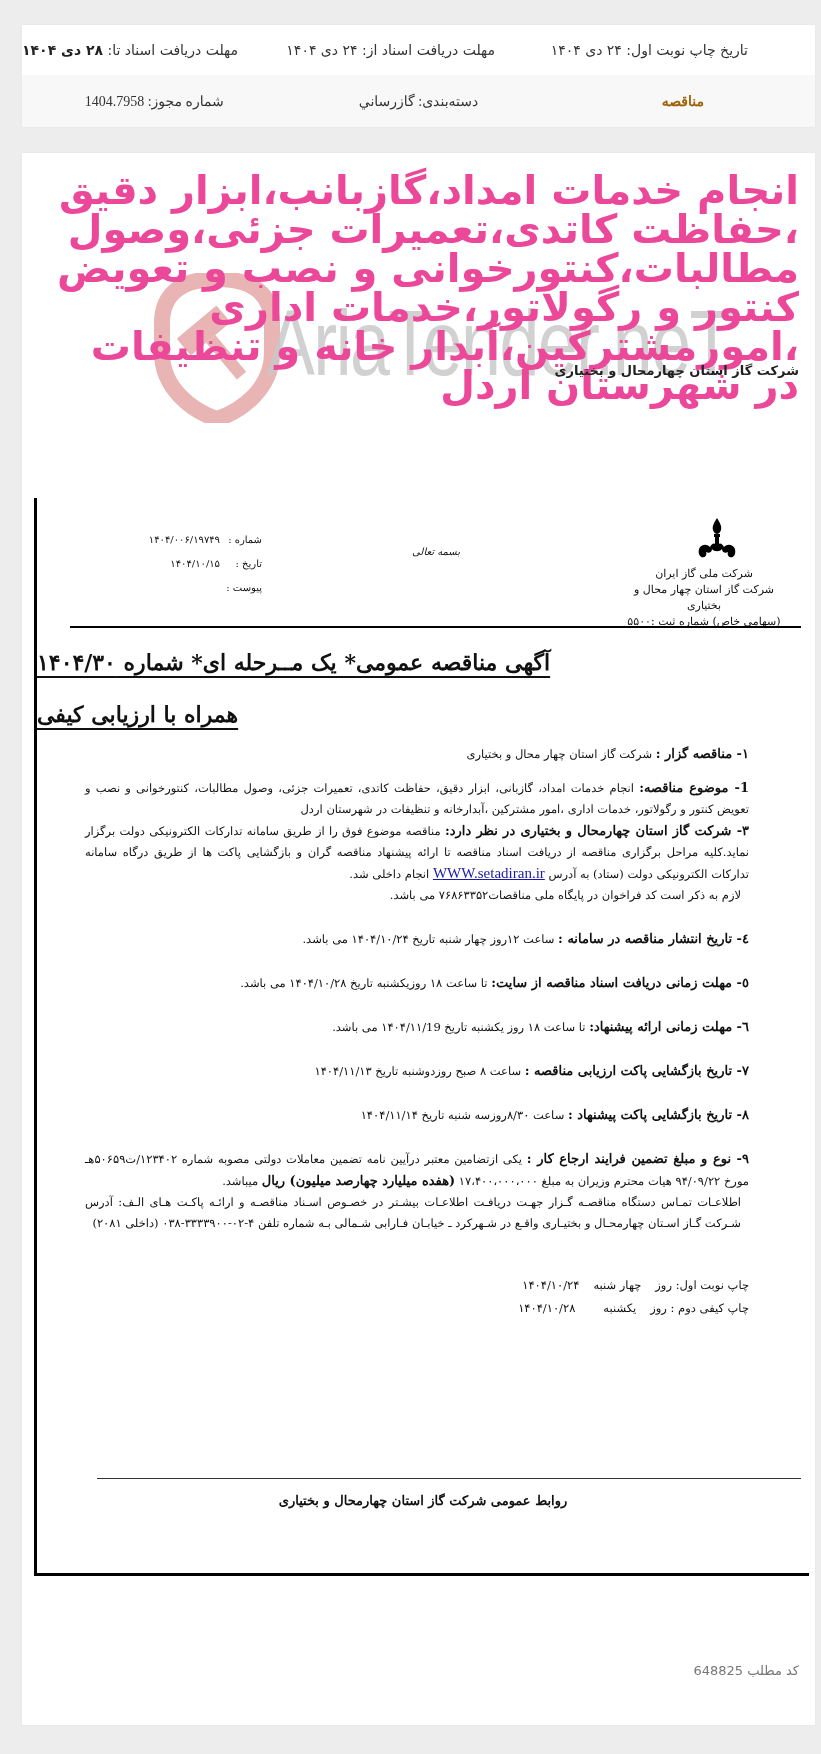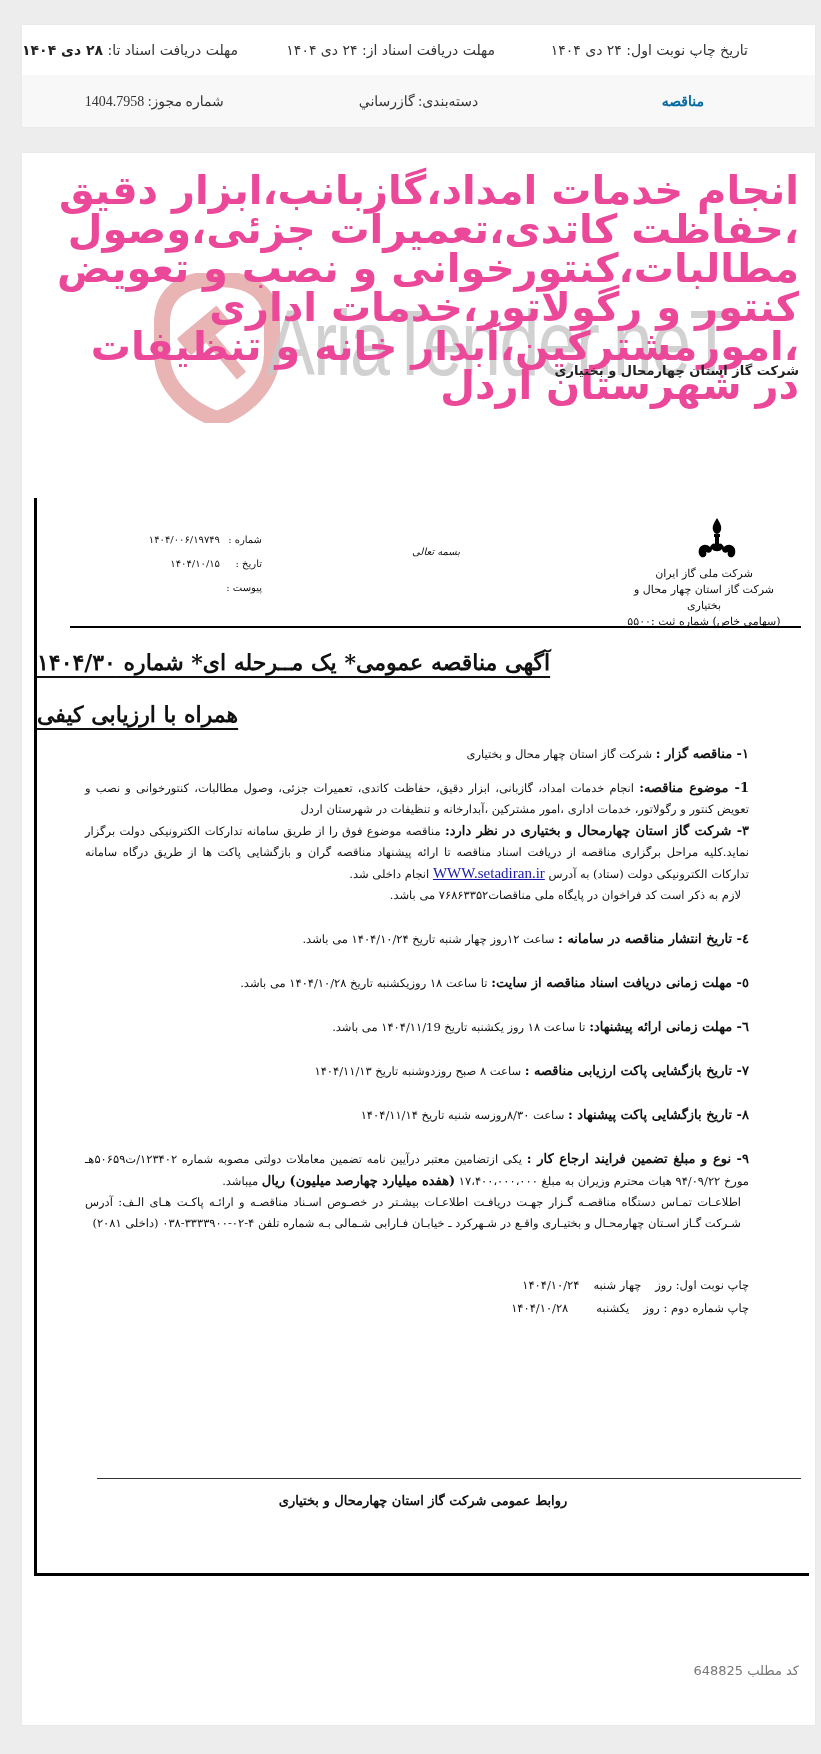--- a/index.html
+++ b/index.html
@@ -20,21 +20,21 @@
     
     .info-card { top: 25px; height: 102px; }
     .info-row {
       display: flex; flex-direction: row; align-items: center;
       height: 50px; font-size: 14px; color: #333;
     }
     .info-row.alt { background: #f8f8f8; height: 52px; }
     .info-cell { flex: 1; padding-right: 14px; text-align: left; white-space: nowrap; }
     .info-cell.center { text-align: center; padding-right: 0; font-family: Liberation Serif, serif; }
     .info-cell b { font-weight: bold; color: #222; }
-    .bold { font-weight: bold; color: #0369a1; }
+    .bold { font-weight: bold; color: #a16207; }
 
     
     .main-card { top: 153px; height: 1572px; }
     .title {
       position: absolute; right: 16px; left: 20px; top: 18px;
       font-family: "DejaVu Sans", sans-serif;
       font-weight: bold; font-size: 40px; line-height: 39px;
       color: #ec4899; text-align: right; margin: 0;
       z-index: 2;
     }
@@ -202,21 +202,21 @@
       <div class="gap-m"></div>
       <p class="para"><b>۷- تاریخ بازگشایی پاکت ارزیابی مناقصه :</b><span> ساعت ۸ صبح روزدوشنبه تاریخ ۱۴۰۴/۱۱/۱۳</span></p>
       <div class="gap-m"></div>
       <p class="para"><b>۸- تاریخ بازگشایی پاکت پیشنهاد :</b><span> ساعت ۸/۳۰روزسه شنبه تاریخ ۱۴۰۴/۱۱/۱۴</span></p>
       <div class="gap-m"></div>
       <p class="para"><b>۹- نوع و مبلغ تضمین فرایند ارجاع کار :</b><span> یکی ازتضامین معتبر درآیین نامه تضمین معاملات دولتی مصوبه شماره ۱۲۳۴۰۲/ت۵۰۶۵۹هـ مورخ ۹۴/۰۹/۲۲ هیات محترم وزیران به مبلغ ۱۷،۴۰۰،۰۰۰،۰۰۰ </span><b>(هفده میلیارد چهارصد میلیون) ریال</b><span> میباشد.</span></p>
       <p class="para indent">اطلاعـات تمـاس دستگاه مناقصـه گـزار جهـت دریافـت اطلاعـات بیشـتر در خصـوص اسـناد مناقصـه و ارائـه پاکـت هـای الـف: آدرس شـرکت گـاز اسـتان چهارمحـال و بختیـاری واقـع در شـهرکرد ـ خیابـان فـارابی شـمالی بـه شماره تلفن ۴-۰۲-۳۳۳۳۹۰۰-۰۳۸ (داخلی ۲۰۸۱)</p>
 
       <div class="print-lines">
         <div><span>چاپ نوبت اول:</span> <span>روز</span><span class="pad"></span><span>چهار شنبه</span><span class="pad"></span><span>۱۴۰۴/۱۰/۲۴</span></div>
-        <div><span>چاپ شماره دوم :</span> <span>روز</span><span class="pad"></span><span>یکشنبه</span><span class="pad"></span><span class="pad"></span><span>۱۴۰۴/۱۰/۲۸</span></div>
+        <div><span>چاپ کیفی دوم :</span> <span>روز</span><span class="pad"></span><span>یکشنبه</span><span class="pad"></span><span class="pad"></span><span>۱۴۰۴/۱۰/۲۸</span></div>
       </div>
     </div>
 
     <div class="foot-rule"></div>
     <div class="foot-sign">روابط عمومی شرکت گاز استان چهارمحال و بختیاری</div>
   </div>
 
   <div class="ref-code">کد مطلب 648825</div>
 </div>
 

